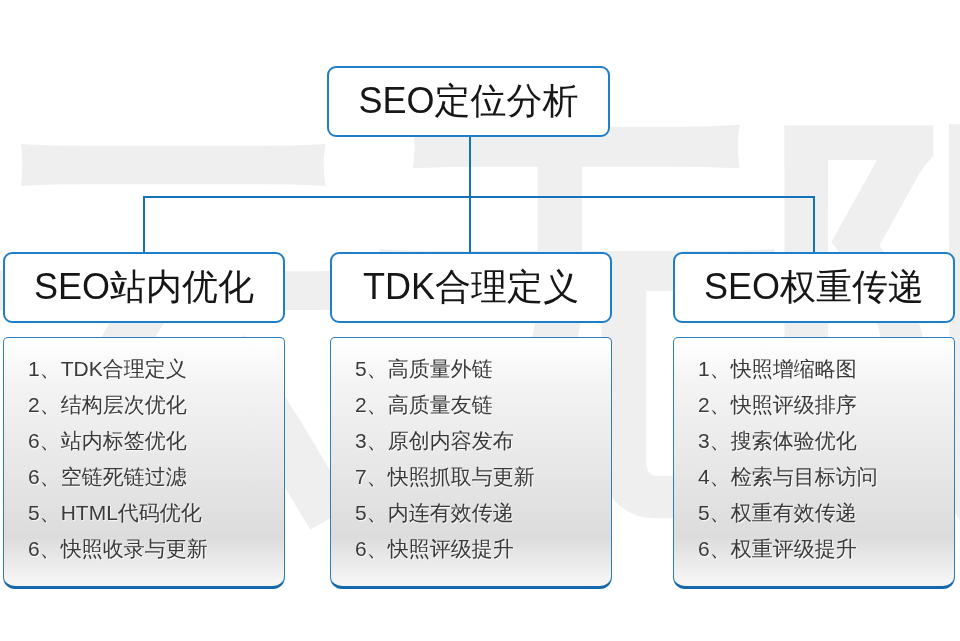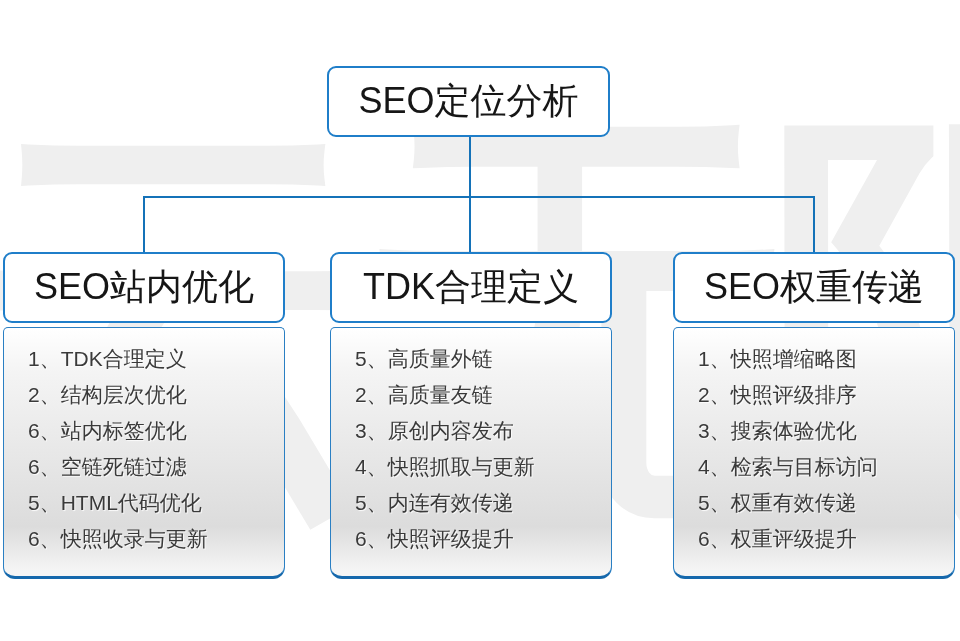--- a/index.html
+++ b/index.html
@@ -57,21 +57,21 @@
     height:71px;
     background:#ffffff;
     border:2px solid #1f7ec9;
     border-radius:9px;
     display:flex; align-items:center; justify-content:center;
     font-size:36px;
     color:#161616;
     box-sizing:border-box;
   }
   .panel {
-    margin-top:4px;
+    margin-top:14px;
     height:252px;
     border:1px solid #2a7fc3;
     border-bottom:3px solid #1568ac;
     border-radius:5px 5px 12px 12px;
     background:linear-gradient(180deg,#ffffff 0%,#f4f4f4 18%,#e6e6e6 55%,#dcdcdc 80%,#f5f5f5 98%);
     box-sizing:border-box;
     padding:13px 10px 0 24px;
   }
   .item {
     font-size:21px;
@@ -109,21 +109,21 @@
         <div class="item">6、快照收录与更新</div>
       </div>
     </div>
 
     <div class="col" style="left:330px;">
       <div class="col-head">TDK合理定义</div>
       <div class="panel">
         <div class="item">5、高质量外链</div>
         <div class="item">2、高质量友链</div>
         <div class="item">3、原创内容发布</div>
-        <div class="item">4、快照抓取与更新</div>
+        <div class="item">7、快照抓取与更新</div>
         <div class="item">5、内连有效传递</div>
         <div class="item">6、快照评级提升</div>
       </div>
     </div>
 
     <div class="col" style="left:673px;">
       <div class="col-head">SEO权重传递</div>
       <div class="panel">
         <div class="item">1、快照增缩略图</div>
         <div class="item">2、快照评级排序</div>

